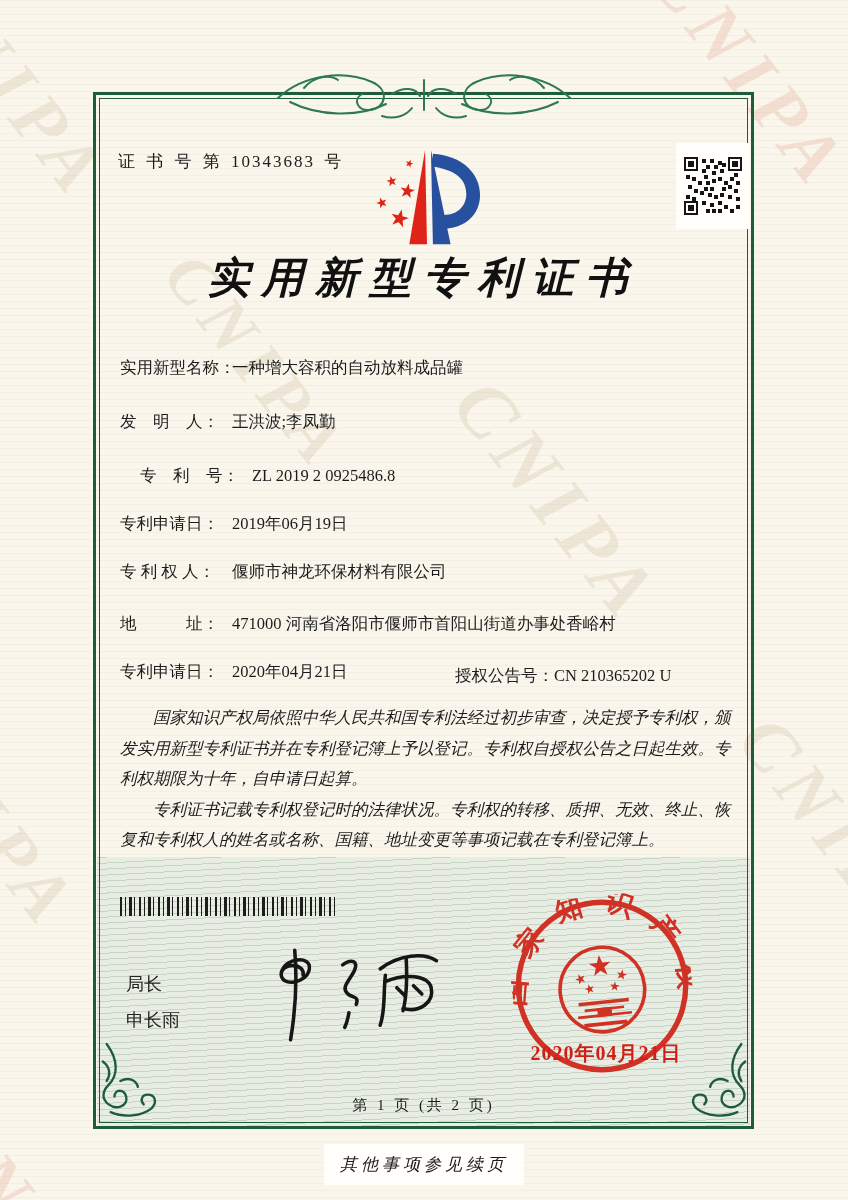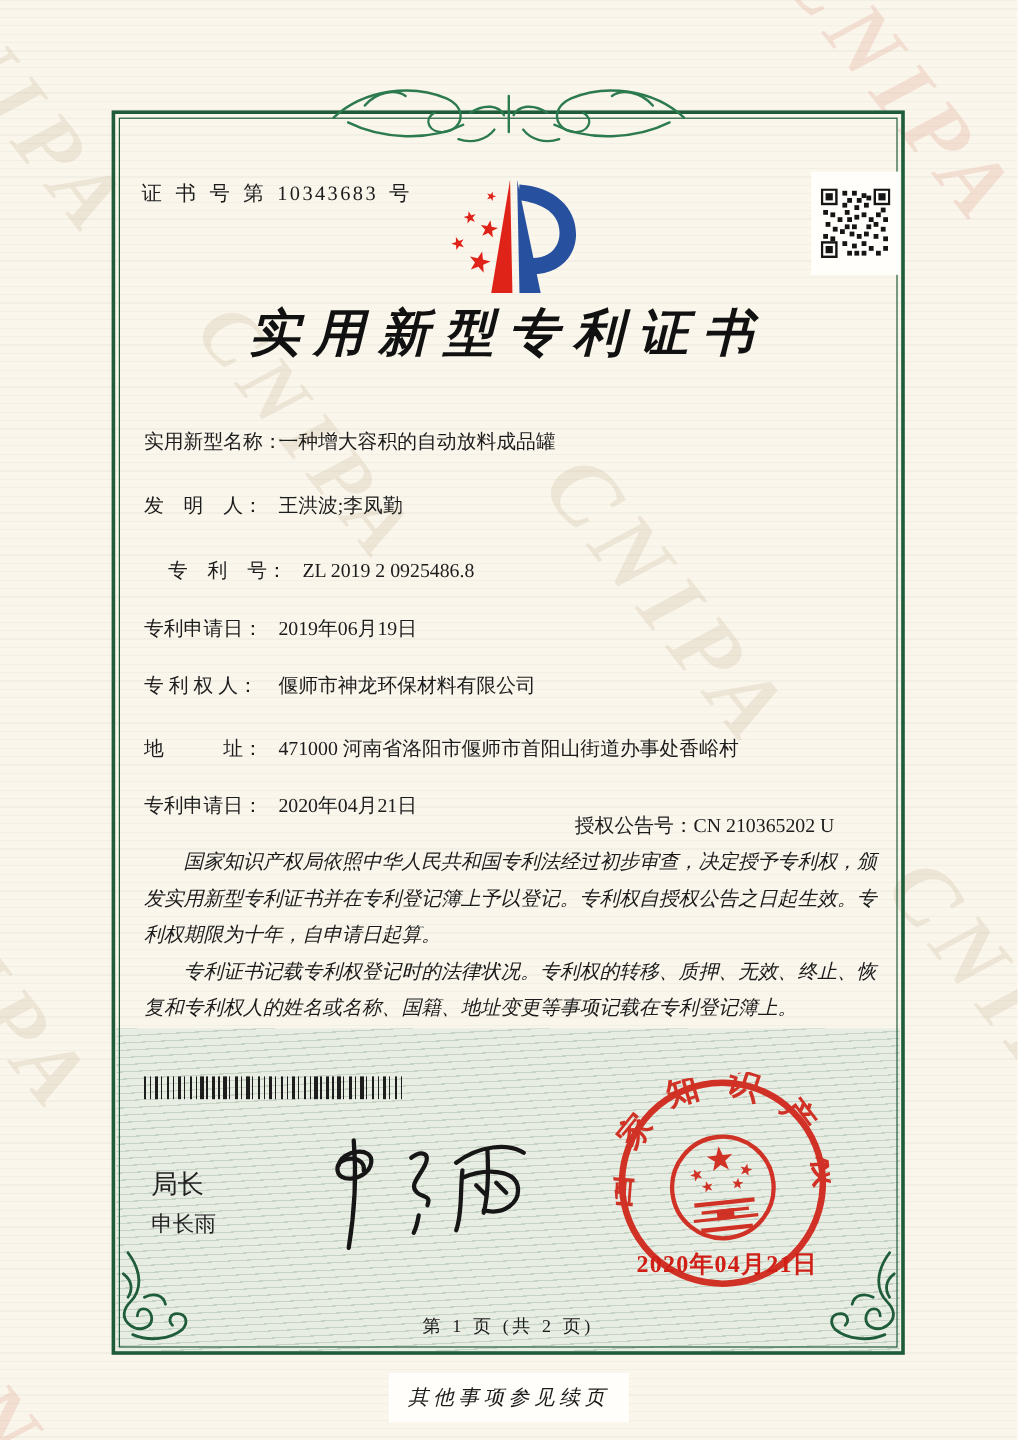--- a/index.html
+++ b/index.html
@@ -30,28 +30,28 @@
   
   .cert-no{position:absolute;left:118px;top:150px;font-size:17px;letter-spacing:2px;word-spacing:3px;z-index:5;}
   .logo{position:absolute;left:352px;top:144px;width:152px;height:108px;z-index:5;}
   .qr-box{position:absolute;left:676px;top:143px;width:74px;height:86px;background:#fffefb;z-index:5;display:flex;align-items:center;justify-content:center;}
   .title{
     position:absolute;left:93px;width:661px;top:250px;text-align:center;
     font-size:42px;font-weight:bold;letter-spacing:12px;color:#111;z-index:5;font-style:italic;
   }
   .field-row{position:absolute;left:120px;width:618px;font-size:16.5px;color:#1c1c1c;z-index:5;white-space:nowrap;}
   .field-label{display:inline-block;width:112px;white-space:pre;}
-  .grant-no{position:absolute;left:335px;top:16px;margin-left:24px;}
+  .grant-no{position:absolute;left:335px;top:4px;}
   .paras{position:absolute;left:120px;top:703px;width:614px;font-size:16.5px;line-height:1.85;z-index:5;font-style:italic;}
   .paras p{margin:0;text-indent:2em;}
   .barcode{
     position:absolute;left:120px;top:897px;width:216px;height:19px;z-index:5;
     background-image:repeating-linear-gradient(90deg,#1d1d1d 0 2px,transparent 2px 5px,#1d1d1d 5px 6px,transparent 6px 9px,#1d1d1d 9px 12px,transparent 12px 14px,#1d1d1d 14px 15px,transparent 15px 19px);
   }
-  .director-title{position:absolute;left:126px;top:972px;font-size:22px;z-index:5;font-family:"Liberation Sans","DejaVu Sans",sans-serif;color:#222;}
+  .director-title{position:absolute;left:126px;top:972px;font-size:18px;z-index:5;font-family:"Liberation Sans","DejaVu Sans",sans-serif;color:#222;}
   .director-name{position:absolute;left:126px;top:1008px;font-size:18px;z-index:5;font-family:"Liberation Sans","DejaVu Sans",sans-serif;color:#222;}
   .signature{position:absolute;left:246px;top:944px;width:210px;height:100px;z-index:5;}
   .seal{position:absolute;left:512px;top:896px;width:180px;height:180px;z-index:6;transform:rotate(-6deg);opacity:0.95;}
   .seal-date{
     position:absolute;left:516px;top:1040px;width:180px;text-align:center;z-index:7;
     color:#cf1f16;font-size:20px;font-weight:bold;letter-spacing:1px;
   }
   .page-info{position:absolute;left:93px;width:661px;top:1096px;text-align:center;font-size:15px;letter-spacing:3px;z-index:5;}
   .cont-note{
     position:absolute;left:50%;transform:translateX(-50%);top:1144px;z-index:5;

